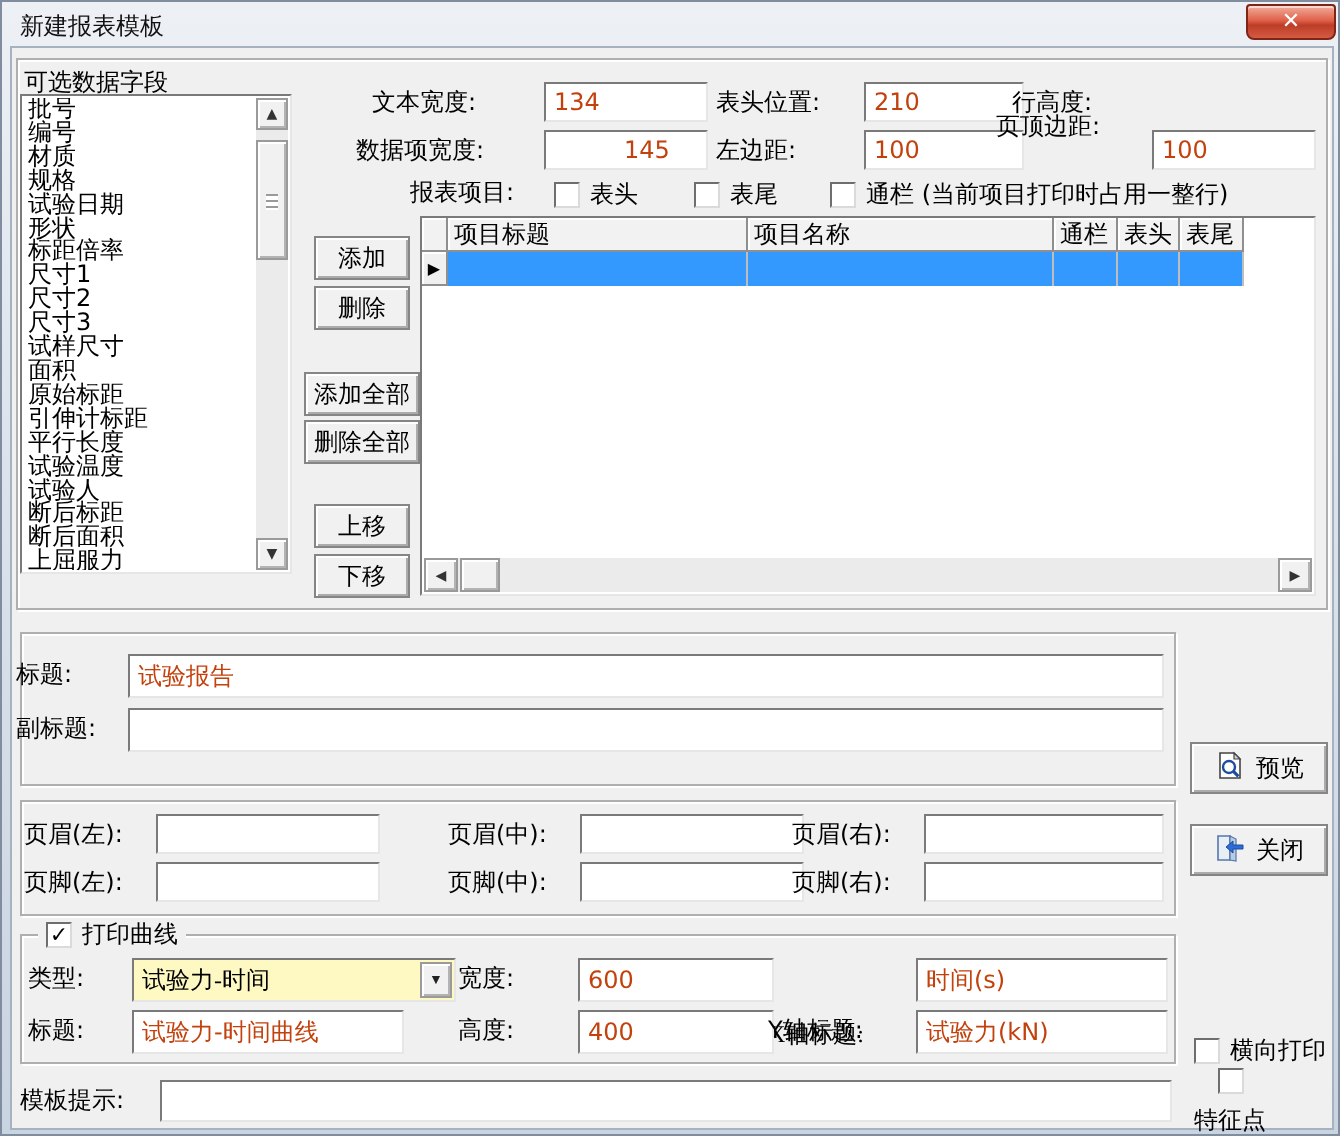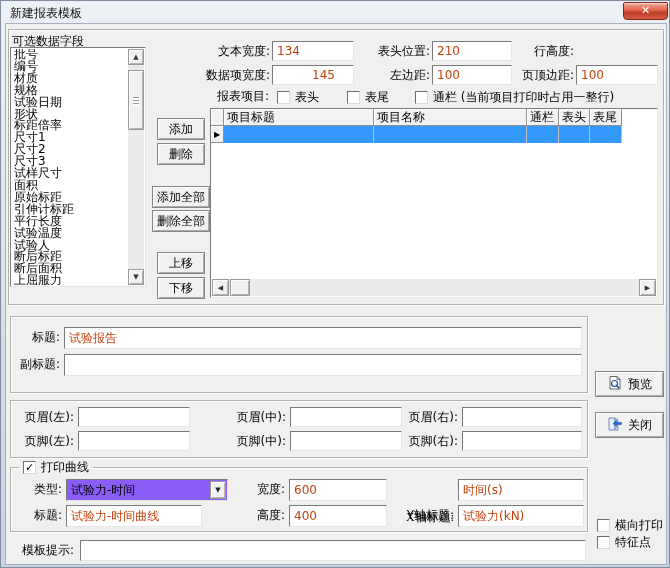--- a/index.html
+++ b/index.html
@@ -20,21 +20,21 @@
     color:#fff; font-weight:bold; font-size:11px; text-align:center; line-height:16px;
     box-shadow:inset 0 1px 0 rgba(255,255,255,.55); cursor:default;
   }
   .client {
     position:absolute; left:4px; top:22px; width:662px; height:542px;
     background:#F0F0F0; border:1px solid #A7B2C1;
   }
   .group { border:1px solid #AFAFAF; box-shadow:1px 1px 0 #FFFFFF, inset 1px 1px 0 #FFFFFF; }
   .glabel { position:absolute; top:-8px; left:8px; background:#F0F0F0; padding:0 4px; line-height:14px; }
   .lbl { line-height:15px; white-space:nowrap; }
-  .r { text-align:right; }
+  .r { }
   .field, input.field {
     background:#fff; border:1px solid; border-color:#7A7A7A #E6E6E6 #E6E6E6 #7A7A7A;
     font-family:"DejaVu Sans", sans-serif; font-size:12px; padding:1px 4px; outline:none; color:#c2410c;
   }
   .btn {
     background:#F1F1F1; border:1px solid #858585;
     box-shadow:inset 1px 1px 0 #FFFFFF, inset -1px -1px 0 #ABABAB;
     font-family:"DejaVu Sans", sans-serif; font-size:12px; color:#000;
     display:flex; align-items:center; justify-content:center; gap:5px; cursor:default;
   }
@@ -77,21 +77,21 @@
     display:flex; align-items:center; justify-content:center; font-size:8px;
   }
   .gsel { background:#3399FF; border-right:1px solid #BDBDBD; height:17px; }
   .hscroll { position:absolute; left:1px; bottom:1px; right:1px; height:17px; background:#EBEBEB; display:flex; align-items:center; }
   .hscroll .scroll-btn { width:17px; height:17px; flex:0 0 17px; }
   .hthumb {
     width:20px; height:17px; flex:0 0 20px;
     background:#F1F1F1; border:1px solid #9A9A9A;
     box-shadow:inset 1px 1px 0 #fff, inset -1px -1px 0 #B3B3B3; margin-left:1px;
   }
-  .combo { background:#8b5cf6; border:1px solid; border-color:#7A7A7A #E6E6E6 #E6E6E6 #7A7A7A; }
+  .combo { background:#fef9c3; border:1px solid; border-color:#7A7A7A #E6E6E6 #E6E6E6 #7A7A7A;font-family:Liberation Serif, serif; }
   .combo-text { position:absolute; left:4px; top:2px; line-height:16px; }
   .combo-btn {
     position:absolute; right:1px; top:1px; bottom:1px; width:16px;
     background:#F1F1F1; border:1px solid #9A9A9A;
     box-shadow:inset 1px 1px 0 #fff, inset -1px -1px 0 #B3B3B3;
     display:flex; align-items:center; justify-content:center; font-size:7px; color:#222;
   }
 </style>
 </head>
 <body>
@@ -155,21 +155,21 @@
     <div class="abs lbl r" style="left:180px; top:20px; width:84px;">文本宽度:</div>
     <input class="field abs" style="left: 266px; top: 17px; width: 82px; height: 20px;" value="134">
     <div class="abs lbl r" style="left:352px; top:20px; width:72px;">表头位置:</div>
     <input class="field abs" style="left: 426px; top: 17px; width: 80px; height: 20px;" value="210">
     <div class="abs lbl r" style="left:500px; top:20px; width:68px;">行高度:</div>
 
     <div class="abs lbl r" style="left:172px; top:44px; width:92px;">数据项宽度:</div>
     <input class="field abs" style="left: 266px; top: 41px; width: 82px; height: 20px; padding-left: 39px;" value="145">
     <div class="abs lbl r" style="left:352px; top:44px; width:72px;">左边距:</div>
     <input class="field abs" style="left: 426px; top: 41px; width: 80px; height: 20px;" value="100">
-    <div class="abs lbl r" style="left:492px; top:44px; width:76px;">页顶边距:</div>
+    <div class="abs lbl r" style="left:492px; top:32px; width:76px;">页顶边距:</div>
     <input class="field abs" style="left: 570px; top: 41px; width: 82px; height: 20px;" value="100">
 
     <div class="abs lbl r" style="left:199px; top:65px; width:64px;">报表项目:</div>
     <div class="cb abs" style="left:271px; top:65px;">
       <span class="cb-box"></span>
       <span>表头</span>
     </div>
     <div class="cb abs" style="left:341px; top:65px;">
       <span class="cb-box"></span>
       <span>表尾</span>
@@ -272,21 +272,21 @@
     <input class="field abs" style="left: 60px; top: 481px; width: 136px; height: 22px;" value="试验力-时间曲线">
     <div class="abs lbl r" style="left:223px; top:484px; width:56px;">高度:</div>
     <input class="field abs" style="left: 283px; top: 481px; width: 98px; height: 22px;" value="400">
     <div class="abs lbl r" style="left:378px; top:484px; width:70px;">Y轴标题:</div>
     <input class="field abs" style="left: 452px; top: 481px; width: 126px; height: 22px;" value="试验力(kN)">
 
     <div class="cb abs" style="left:591px; top:493px;">
       <span class="cb-box"></span>
       <span>横向打印</span>
     </div>
-    <div class="cb abs" style="left:591px; top:510px;">
+    <div class="cb abs" style="left:591px; top:510px;flex-direction:column;">
       <span class="cb-box"></span>
       <span>特征点</span>
     </div>
 
     <div class="abs lbl r" style="left:4px; top:519px; width:64px;">模板提示:</div>
     <input class="field abs" style="left: 74px; top: 516px; width: 506px; height: 21px;" value="">
 
   </div>
 </div>
 

